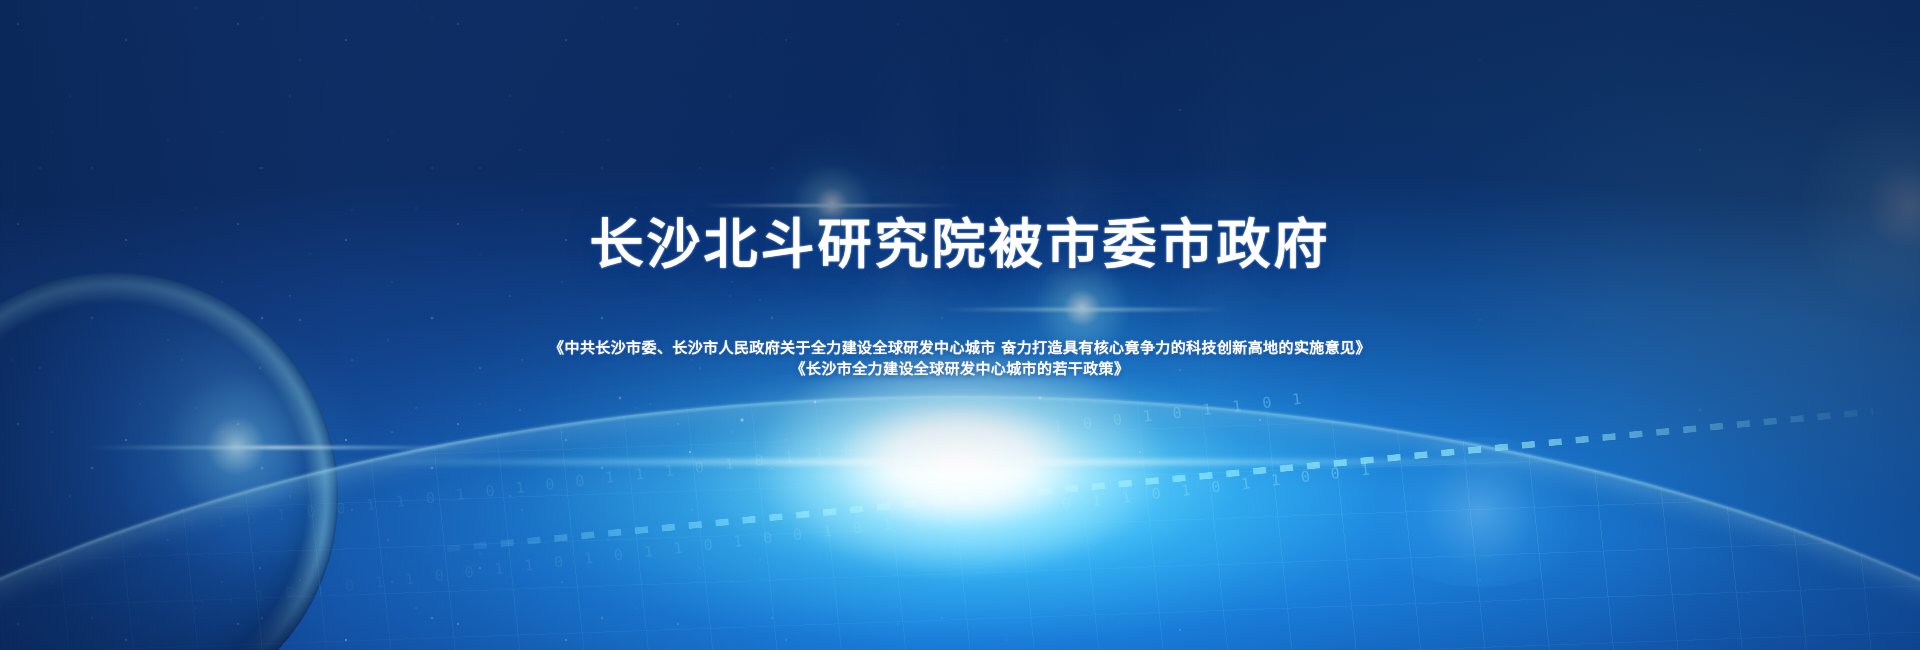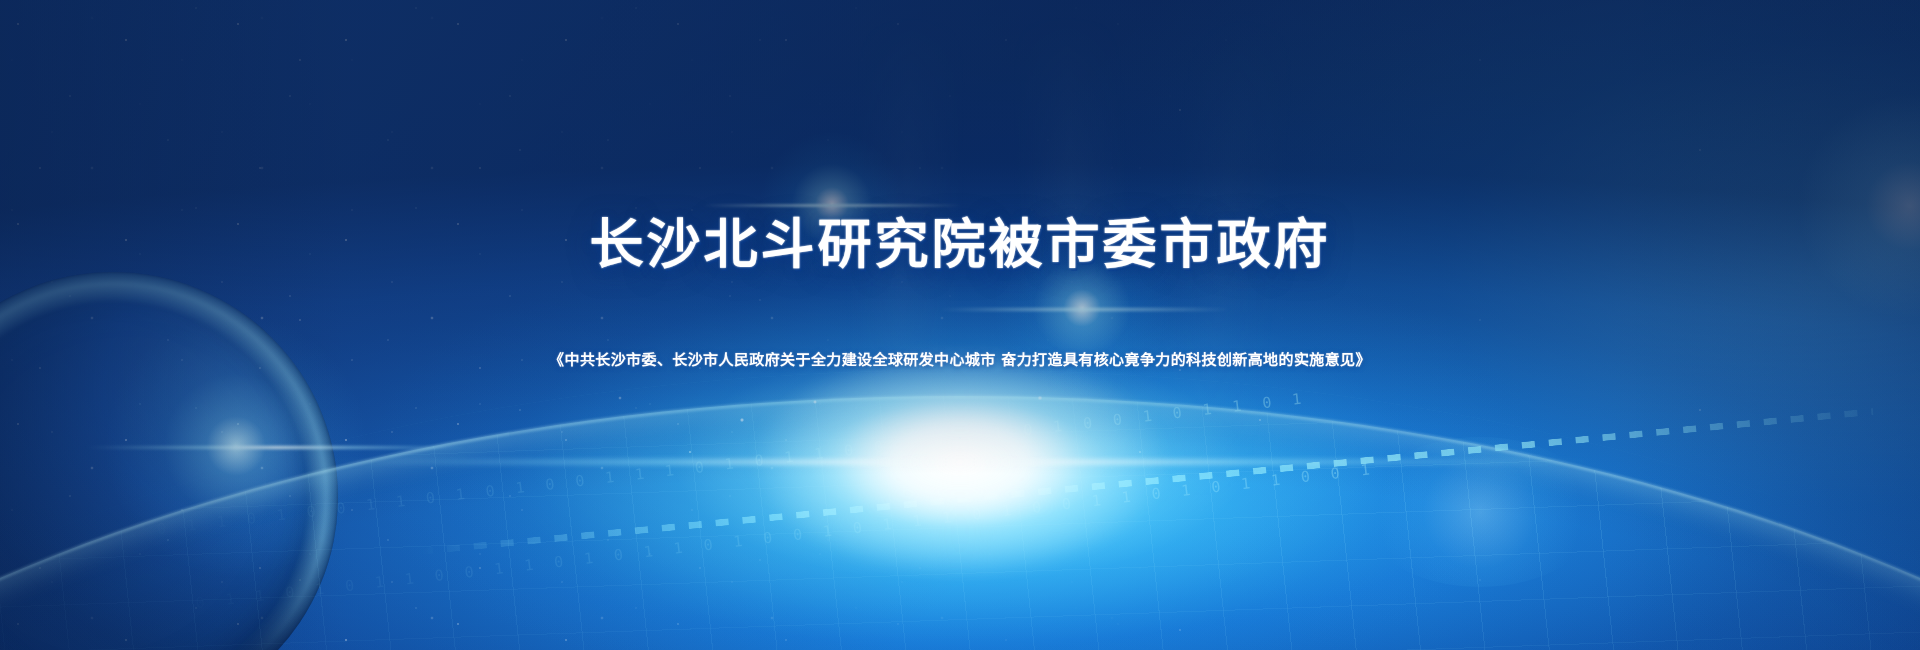--- a/index.html
+++ b/index.html
@@ -291,21 +291,21 @@
       0 0 2px rgba(255,255,255,.85),
       0 2px 10px rgba(10,60,140,.75),
       0 4px 26px rgba(8,48,120,.65),
       2px 3px 0 rgba(12,64,150,.45);
     white-space:nowrap;
   }
   .headline .line{display:block;}
   .headline .line2{letter-spacing:4px;}
 
   .subs{
-    margin-top:34px;
+    margin-top:22px;
     display:flex;
     flex-direction:column;
     align-items:center;
     gap:0;
   }
   .sub{
     font-family:"DejaVu Sans","Liberation Sans",sans-serif;
     font-weight:700;
     font-size:15px;
     letter-spacing:.4px;
@@ -369,16 +369,17 @@
   <div class="layer vignette"></div>
 
   <div class="content">
 
     <h1 class="headline">
       <span class="line line1">长沙北斗研究院被市委市政府</span>
     </h1>
 
     <div class="subs">
       <div class="sub">《中共长沙市委、长沙市人民政府关于全力建设全球研发中心城市 奋力打造具有核心竟争力的科技创新高地的实施意见》</div>
+      <div class="sub">《长沙市全力建设全球研发中心城市的若干政策》</div>
     </div>
 
   </div>
 </div>
 
 </body></html>

